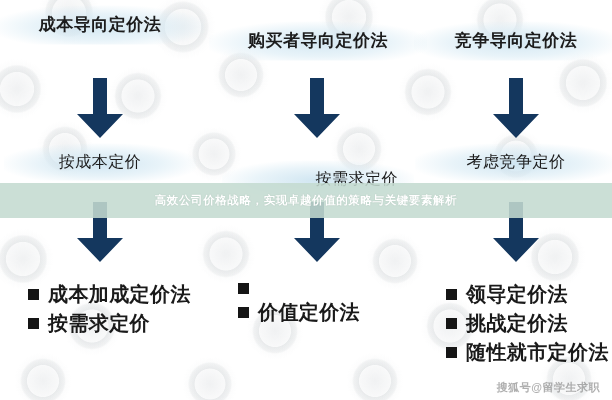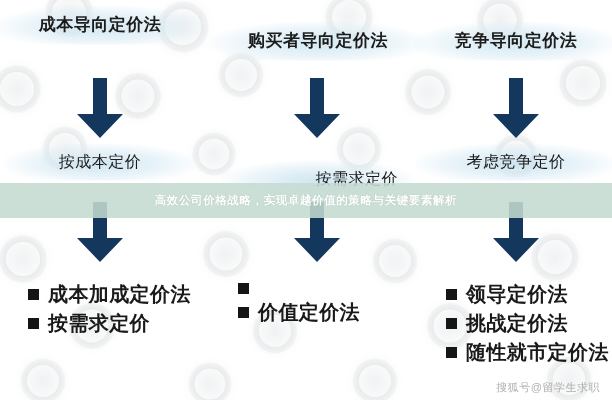--- a/index.html
+++ b/index.html
@@ -133,21 +133,21 @@
     white-space: nowrap;
     text-shadow: 0 0 1px rgba(120,150,135,0.5);
   }
 
   
   #source-wm {
     position: absolute;
     right: 12px;
     bottom: 5px;
     font-size: 11px;
-    font-weight: normal;
+    font-weight: bold;
     color: rgba(110,110,110,0.55);
     letter-spacing: 0.5px;
     white-space: nowrap;
     z-index: 6;
   }
 </style>
 </head>
 <body>
 
 <div id="canvas">

